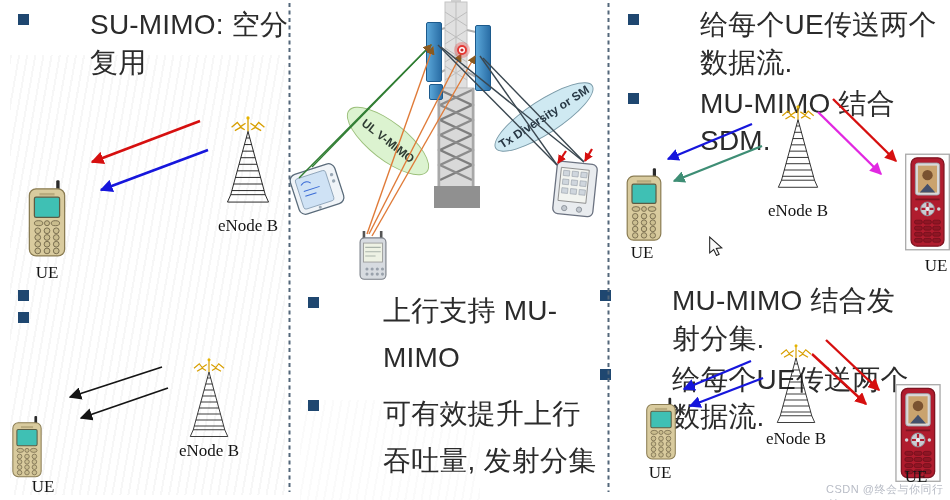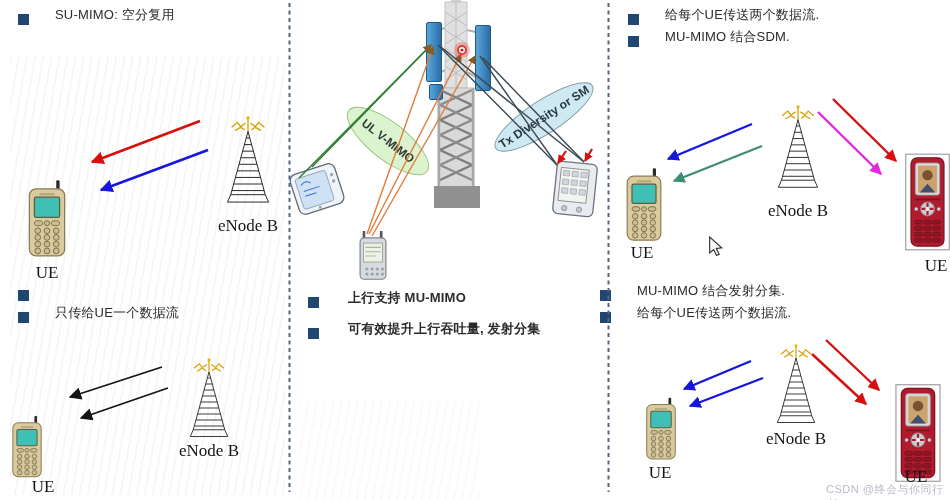--- a/index.html
+++ b/index.html
@@ -6,22 +6,22 @@
   .canvas{
     position:relative;width:950px;height:500px;background:#ffffff;
     overflow:hidden;font-family:"Liberation Sans","DejaVu Sans",sans-serif;
     color:#2b2b2b;
   }
   .stripes{position:absolute;pointer-events:none;
     background:repeating-linear-gradient(100deg,#f0f0f0 0 2px,transparent 2px 8px);}
   .bullets{position:absolute;}
   .b-item{display:flex;align-items:flex-start;margin-bottom:3px;}
   .b-sq{flex:0 0 11px;width:11px;height:11px;background:#1f4770;margin:8px 26px 0 0;}
-  .b-tx{font-size:13px;line-height:1.35;letter-spacing:.2px;}
-  .bullets.loose .b-item{margin-bottom:9px;font-weight:bold;}
+  .b-tx{font-size:28px;line-height:1.35;letter-spacing:.2px;margin-left:35px;}
+  .bullets.loose .b-item{margin-bottom:9px;}
   .bullets.loose .b-tx{line-height:1.68;}
   .lbl{position:absolute;font-family:"Liberation Serif","DejaVu Serif",serif;
     font-size:17px;color:#141414;text-align:center;}
   .sprite{position:absolute;}
   .ellipse{position:absolute;display:flex;align-items:center;justify-content:center;
     border-radius:50%;font-size:12px;font-weight:bold;color:#2f3b33;}
   .ellipse.green{background:#dcf3d0;border:1px solid #9bbf7a;}
   .ellipse.blue{background:#cfe9f2;border:1px solid #7a9aa8;color:#273744;}
   .watermark{position:absolute;font-size:11px;color:#b8bcc6;letter-spacing:.5px;}
   .overlay{position:absolute;left:0;top:0;pointer-events:none;}
@@ -176,21 +176,20 @@
       <use href="#t-phone"></use>
     </svg>
   <div class="lbl" style="left:26px;top:263px;width:42px">UE</div>
 
   <div class="bullets" style="left:18px;top:282px;width:272px">
     <div class="b-item">
       <span class="b-sq"></span>
     </div>
     <div class="b-item">
       <span class="b-sq"></span>
-      <span class="b-tx">只传给UE一个数据流</span>
     </div>
   </div>
 
   <svg class="sprite" style="left:188px;top:352px;width:42px;height:94px">
       <use href="#t-tower"></use>
     </svg>
   <div class="lbl" style="left:174px;top:441px;width:70px">eNode B</div>
   <svg class="sprite" style="left:8px;top:416px;width:38px;height:62px">
       <use href="#t-phone"></use>
     </svg>

